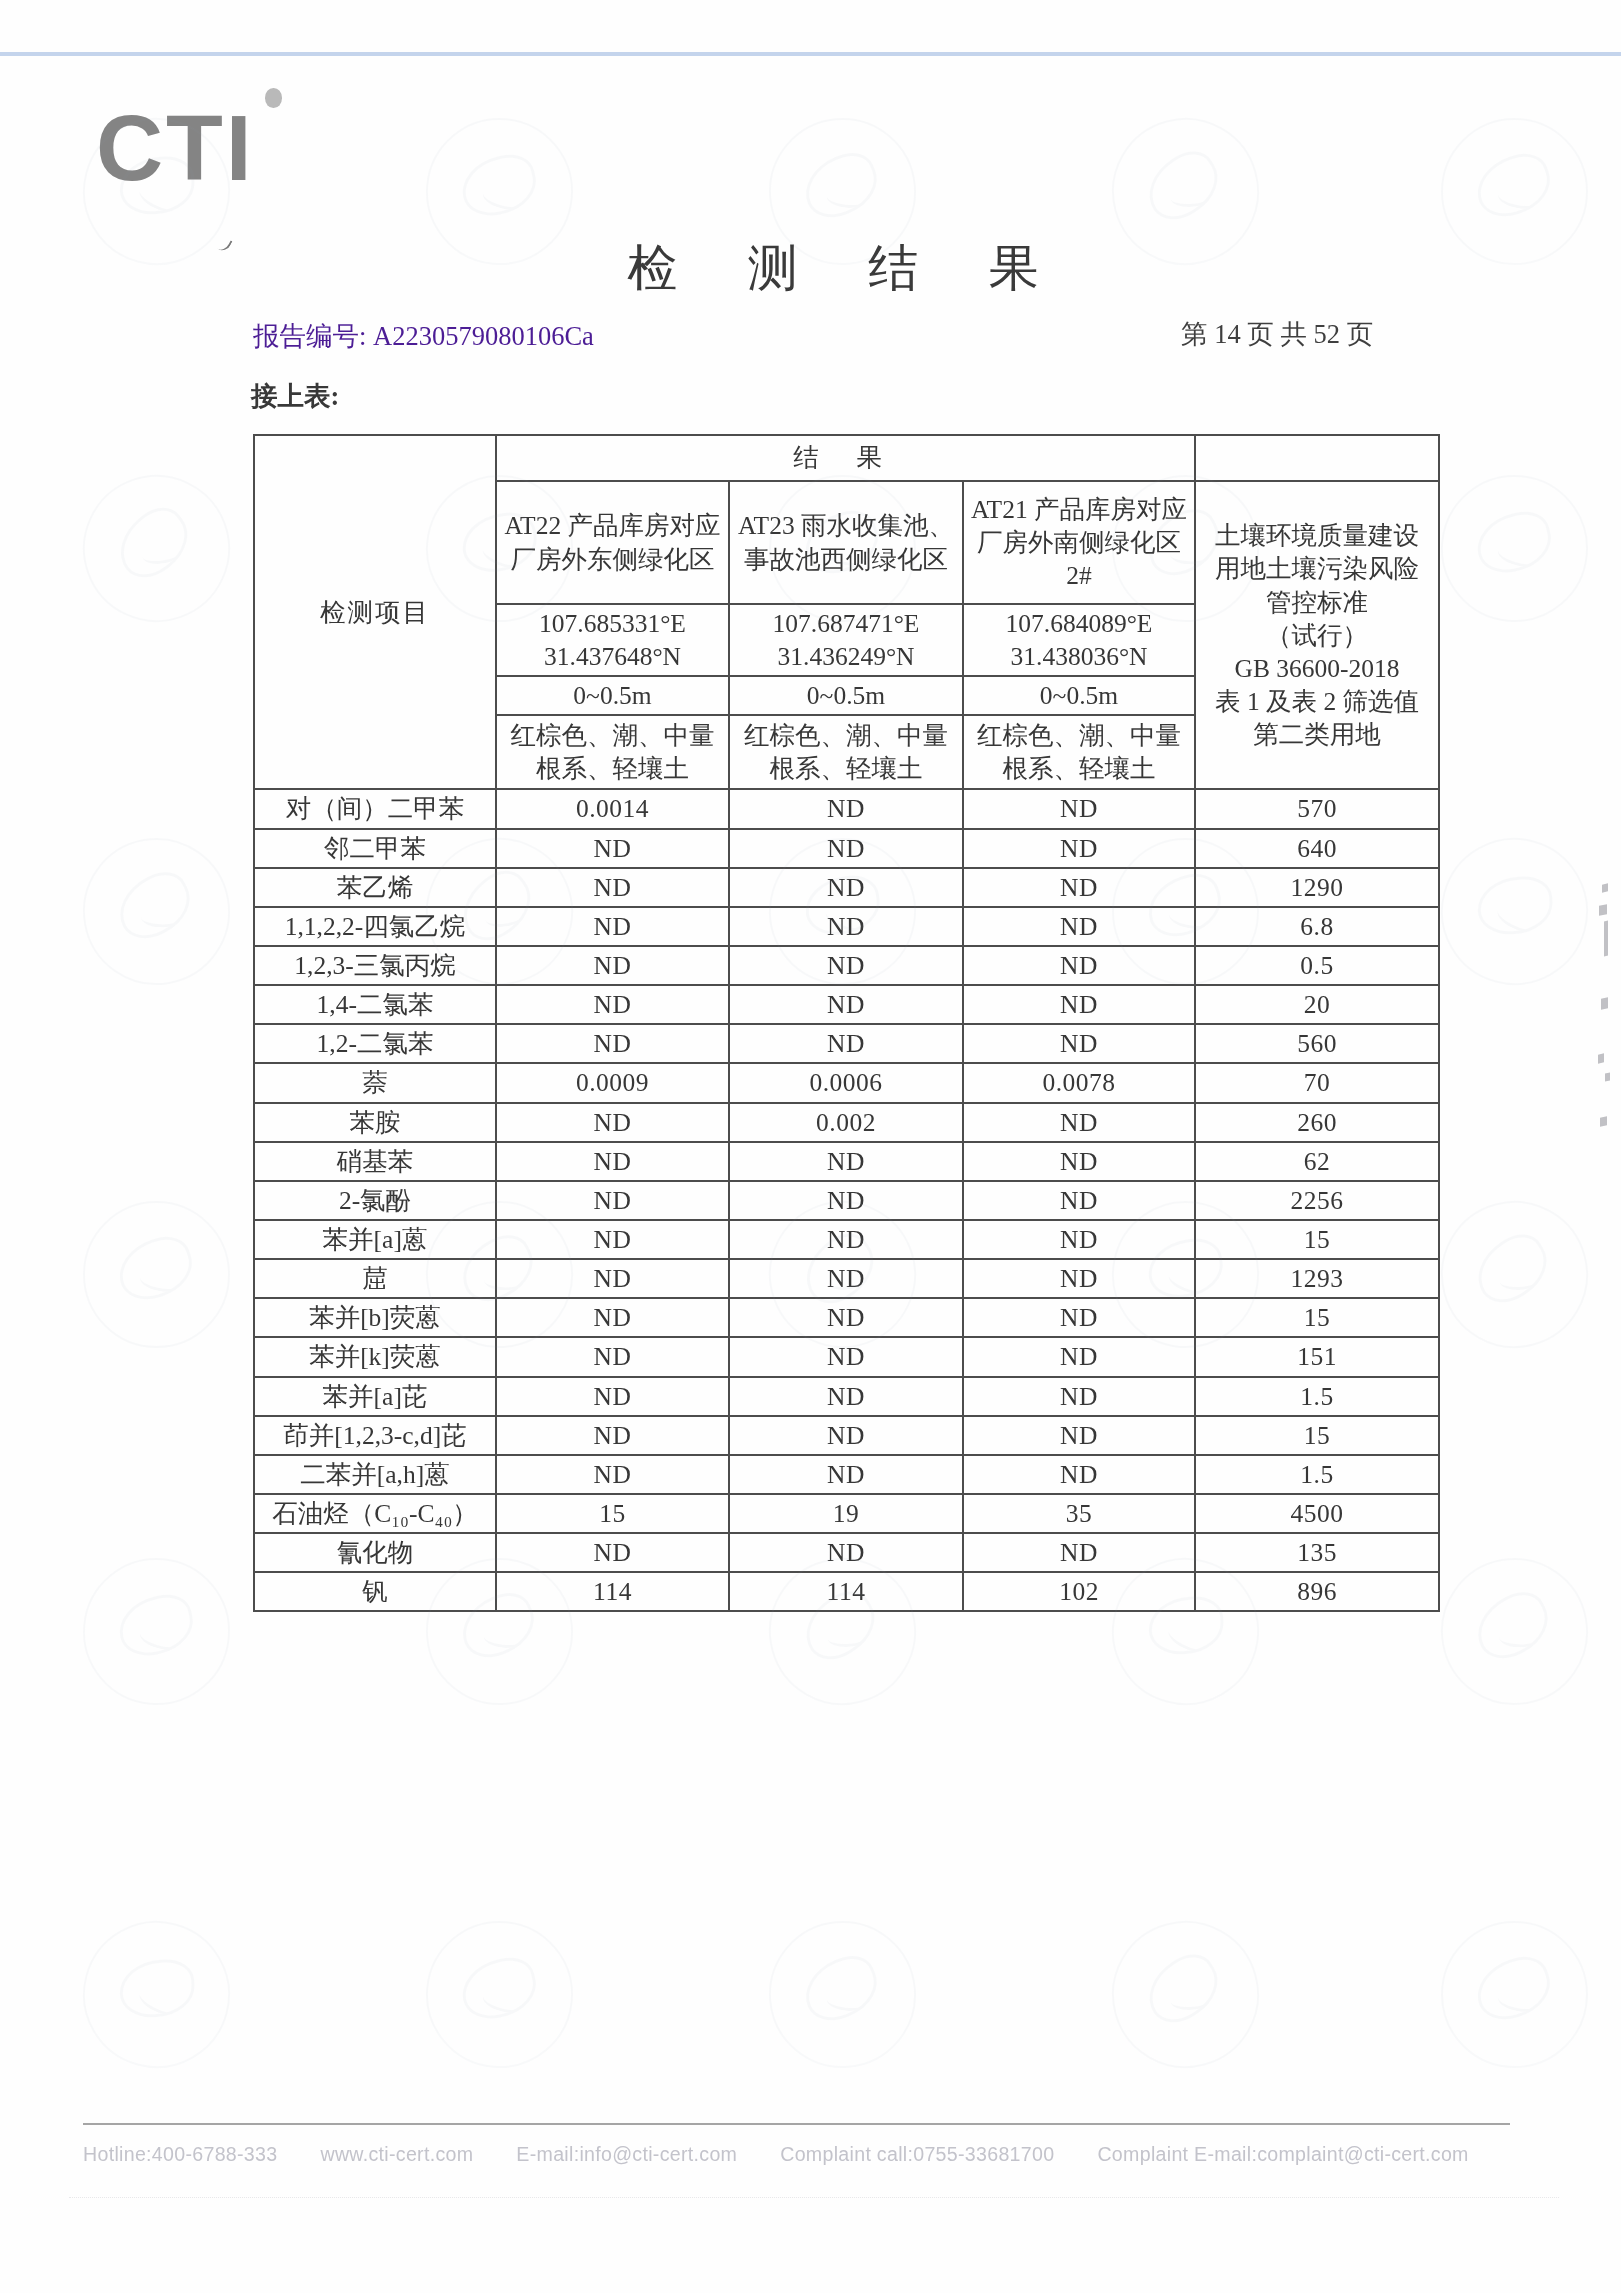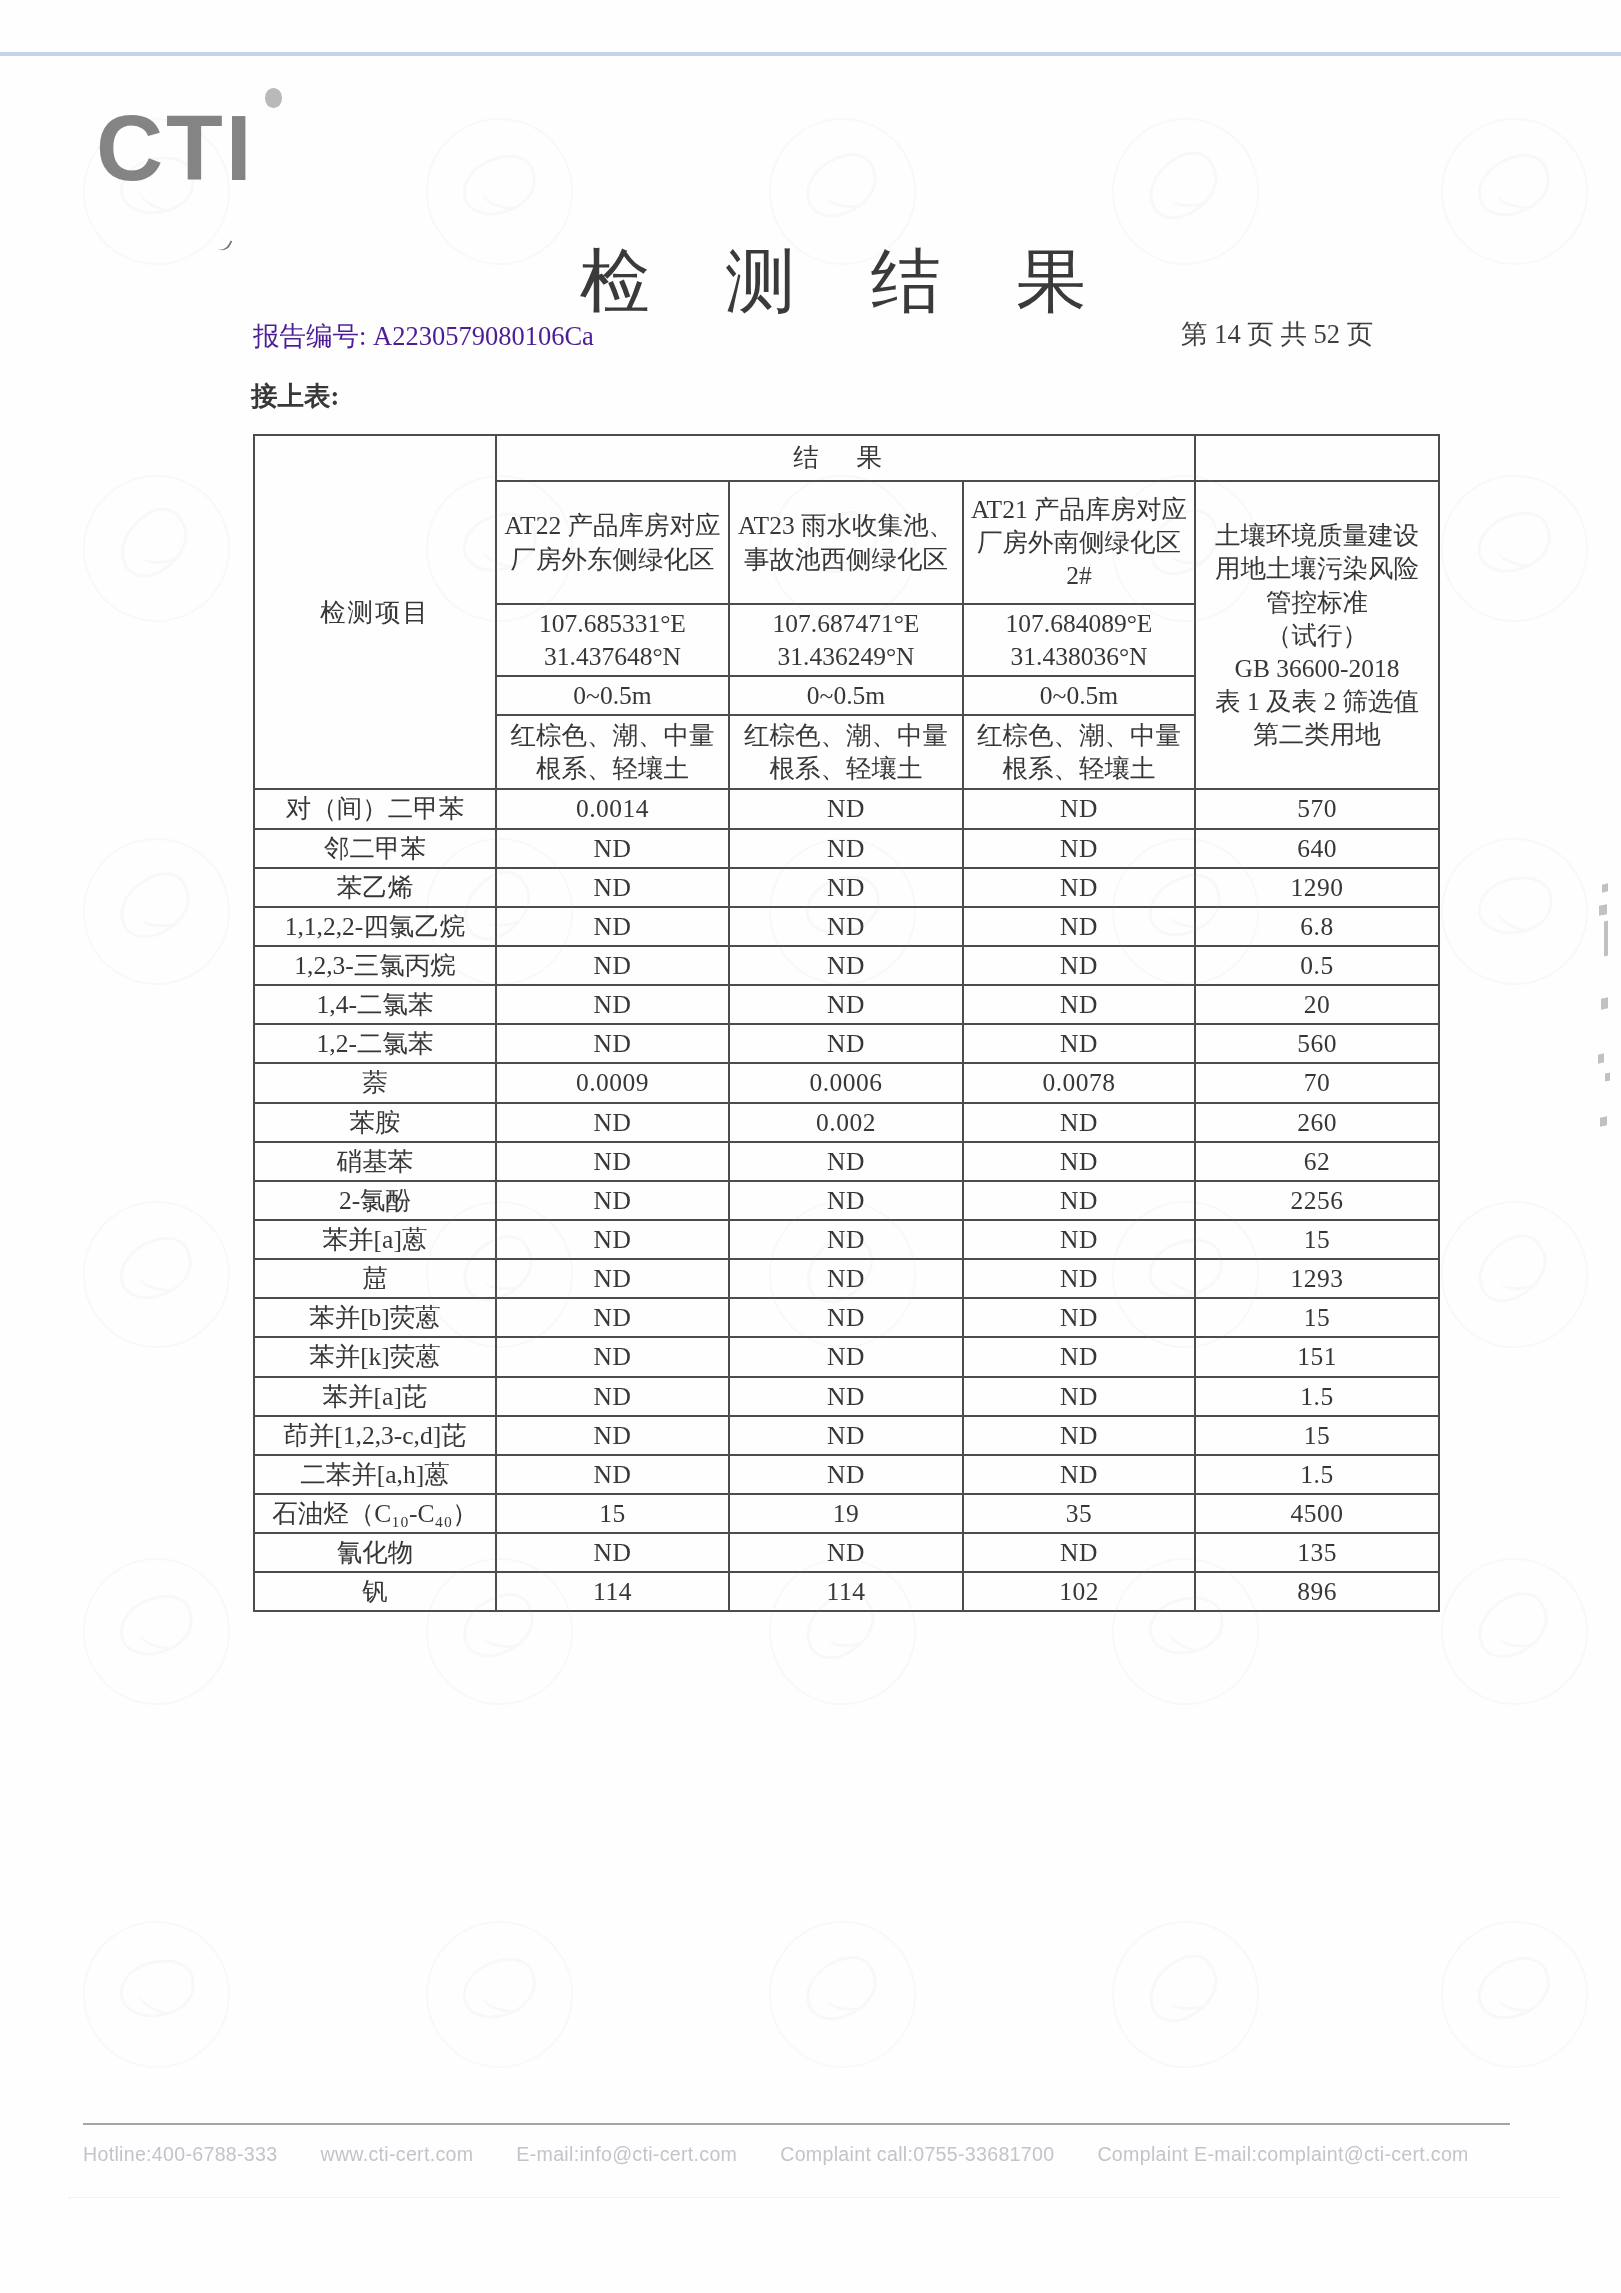--- a/index.html
+++ b/index.html
@@ -22,21 +22,21 @@
   }
   .logo-dot { position:absolute; left:169px; top:-13.7px; width:16.7px; height:19.6px; border-radius:50%; background:#b9b9b9; }
   .logo-cn {
     font-family:"Liberation Sans","DejaVu Sans",sans-serif;
     font-weight:bold; font-size:63px; line-height:1; color:#8a8a8a; letter-spacing:7.8px; margin-left:27.4px;
   }
 
   
   .doc-title {
     position:absolute; left:0; top:235px; width:1621px; text-align:center;
-    font-size:70px; letter-spacing:29px; padding-left:74px; color:#3a3a3a; font-weight:500;
+    font-size:50px; letter-spacing:29px; padding-left:74px; color:#3a3a3a; font-weight:500;
   }
   .report-no { position:absolute; left:253px; top:318px; font-size:26.5px; color:#4c1d95; }
   .page-info { position:absolute; left:1181px; top:316px; font-size:26.5px; color:#3f3f3f; }
   .cont-note { position:absolute; left:251px; top:378px; font-size:26.5px; font-weight:bold; color:#383838; }
   .stray-mark { position:absolute; left:220px; top:238px; width:9.8px; height:13.7px;
     border-right:2.9px solid #5a5a5a; border-radius:0 0 9.8px 0; transform:rotate(28deg); opacity:.8; }
 
   
   table.results {
     position:absolute; left:253px; top:434px; width:1186px;

